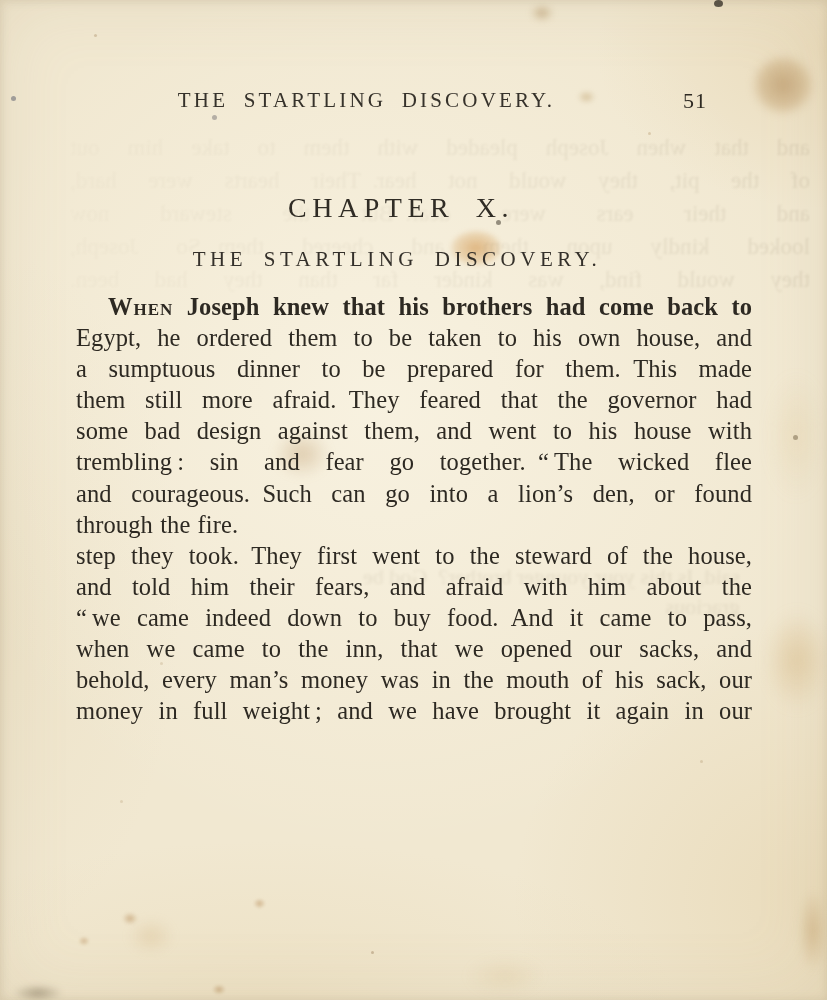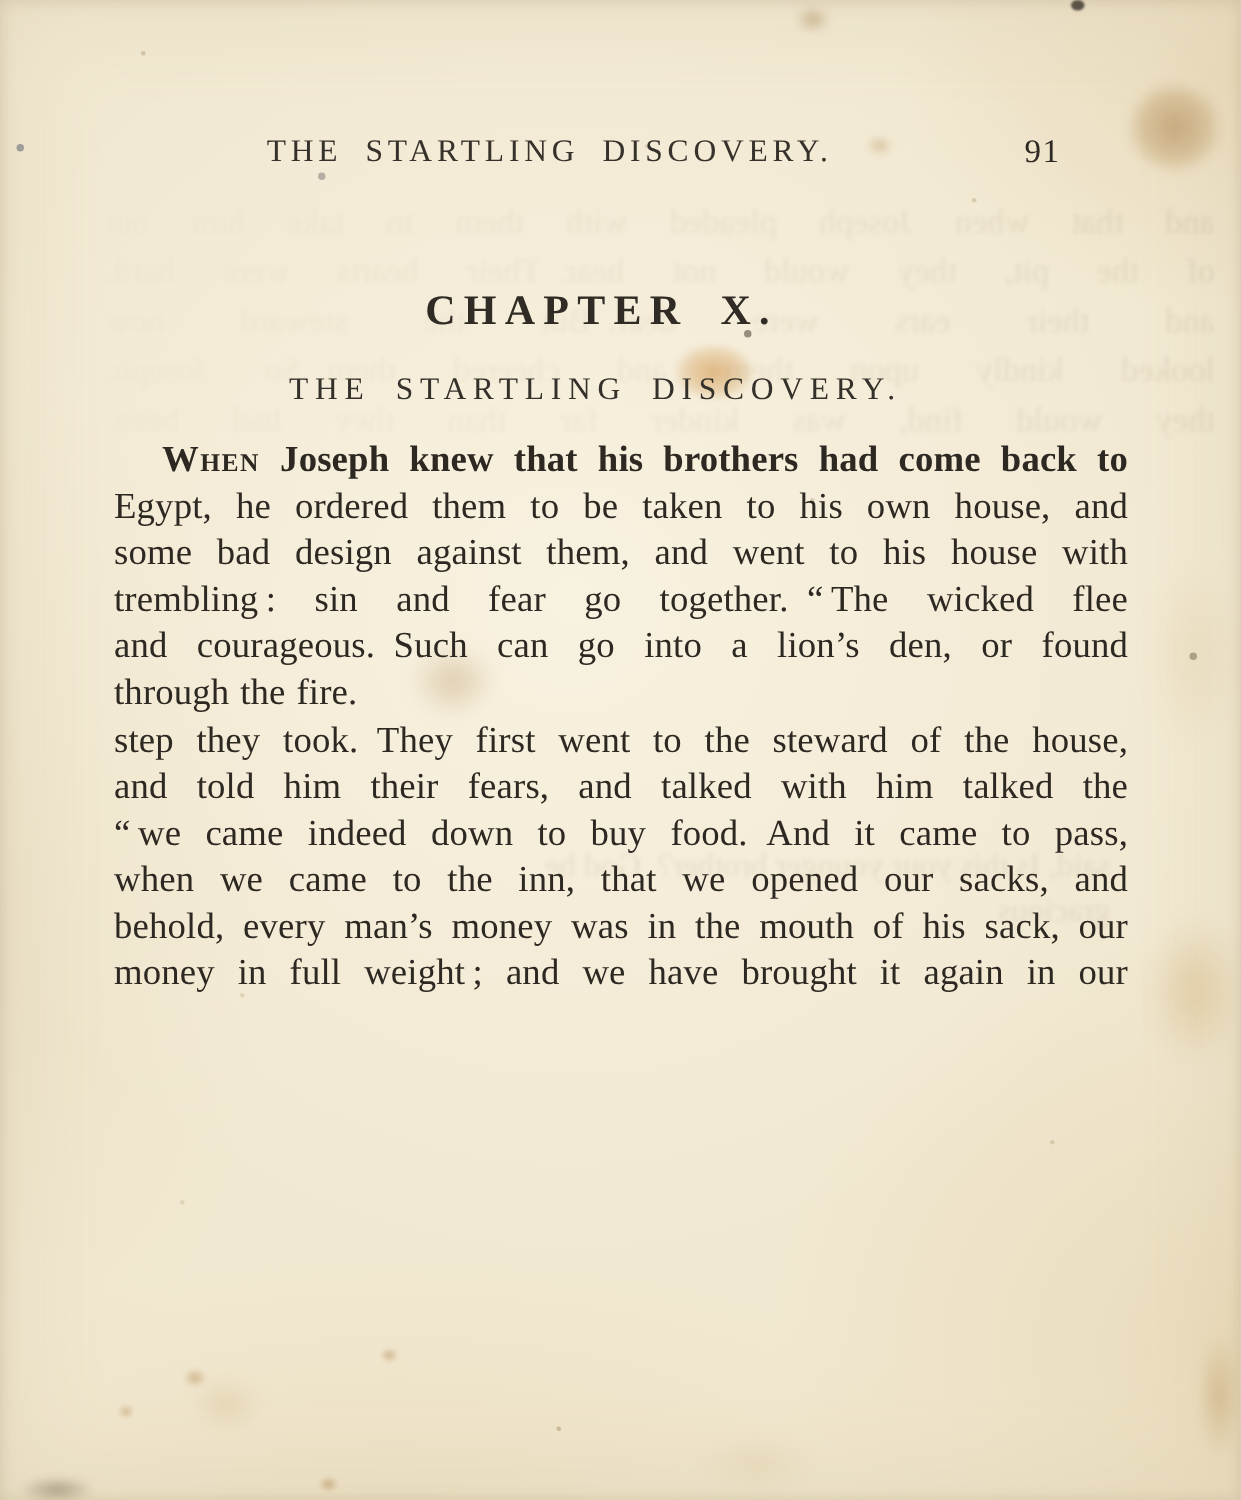--- a/index.html
+++ b/index.html
@@ -14,21 +14,21 @@
       radial-gradient(ellipse 22% 35% at 0% 60%, rgba(208,188,142,.12), rgba(208,188,142,0) 100%);
     box-shadow: inset 0 0 70px rgba(172,150,108,.16), inset 3px 3px 9px rgba(140,124,92,.12), inset -2px -2px 8px rgba(160,138,98,.12);
     color:#2f2b24;
     font-family:"Liberation Serif","DejaVu Serif",serif;
   }
   
   .running-header{position:absolute;top:88px;left:0;width:827px;text-align:center;
     font-size:21px;letter-spacing:3.2px;word-spacing:7px;color:#36322b;transform:translateX(-47px);}
   .page-number{position:absolute;top:88px;left:683px;font-size:22px;letter-spacing:1px;color:#2e2a23;}
   .chapter-heading{position:absolute;top:192px;left:76px;width:676px;text-align:center;
-    font-size:28px;letter-spacing:5.5px;word-spacing:9px;color:#302c25;transform:translateX(-13px);font-weight:bold;}
+    font-size:28px;letter-spacing:5.5px;word-spacing:9px;color:#302c25;transform:translateX(-13px);}
   .section-heading{position:absolute;top:247px;left:76px;width:676px;text-align:center;
     font-size:21px;letter-spacing:4.5px;word-spacing:7px;color:#34302a;transform:translateX(-17px);}
   .body-text{position:absolute;top:291px;left:76px;width:676px;}
   .tline{height:31.1px;line-height:31.1px;font-size:24.5px;letter-spacing:.1px;word-spacing:1px;
     white-space:pre-wrap;color:#2d2922;}
   .just{text-align:justify;text-align-last:justify;}
   .indent{padding-left:32px;font-weight:bold;}
   .sc{font-variant:small-caps;letter-spacing:1px;}
   
   .bleed-upper{position:absolute;top:131px;left:70px;width:740px;transform:scaleX(-1);
@@ -112,33 +112,35 @@
   <div class="bleed-upper">
     <div class="bl">and that when Joseph pleaded with them to take him out</div>
     <div class="bl">of the pit, they would not hear. Their hearts were hard,</div>
     <div class="bl">and their ears were deaf. But the steward now</div>
     <div class="bl">looked kindly upon them and cheered them. So Joseph,</div>
     <div class="bl">they would find, was kinder far than they had been.</div>
   </div>
   <div class="bleed-mid">said, Is this your younger brother? God be gracious</div>
 
   <div class="running-header">THE STARTLING DISCOVERY.</div>
-  <div class="page-number">91</div>
+  <div class="page-number">51</div>
 
   <div class="chapter-heading">CHAPTER X.</div>
   <div class="section-heading">THE STARTLING DISCOVERY.</div>
 
   <div class="body-text">
     <div class="tline just indent"><span class="sc">When</span><span> Joseph knew that his brothers had come back to</span></div>
     <div class="tline just">Egypt, he ordered them to be taken to his own house, and</div>
+    <div class="tline just">a sumptuous dinner to be prepared for them. This made</div>
+    <div class="tline just">them still more afraid. They feared that the governor had</div>
     <div class="tline just">some bad design against them, and went to his house with</div>
     <div class="tline just">trembling : sin and fear go together. “ The wicked flee</div>
     <div class="tline just">and courageous. Such can go into a lion’s den, or found</div>
     <div class="tline">through the fire.</div>
     <div class="tline just">step they took. They first went to the steward of the house,</div>
-    <div class="tline just">and told him their fears, and talked with him talked the</div>
+    <div class="tline just">and told him their fears, and afraid with him about the</div>
     <div class="tline just">“ we came indeed down to buy food. And it came to pass,</div>
     <div class="tline just">when we came to the inn, that we opened our sacks, and</div>
     <div class="tline just">behold, every man’s money was in the mouth of his sack, our</div>
     <div class="tline just">money in full weight ; and we have brought it again in our</div>
   </div>
 
 </div>
 
 </body></html>

